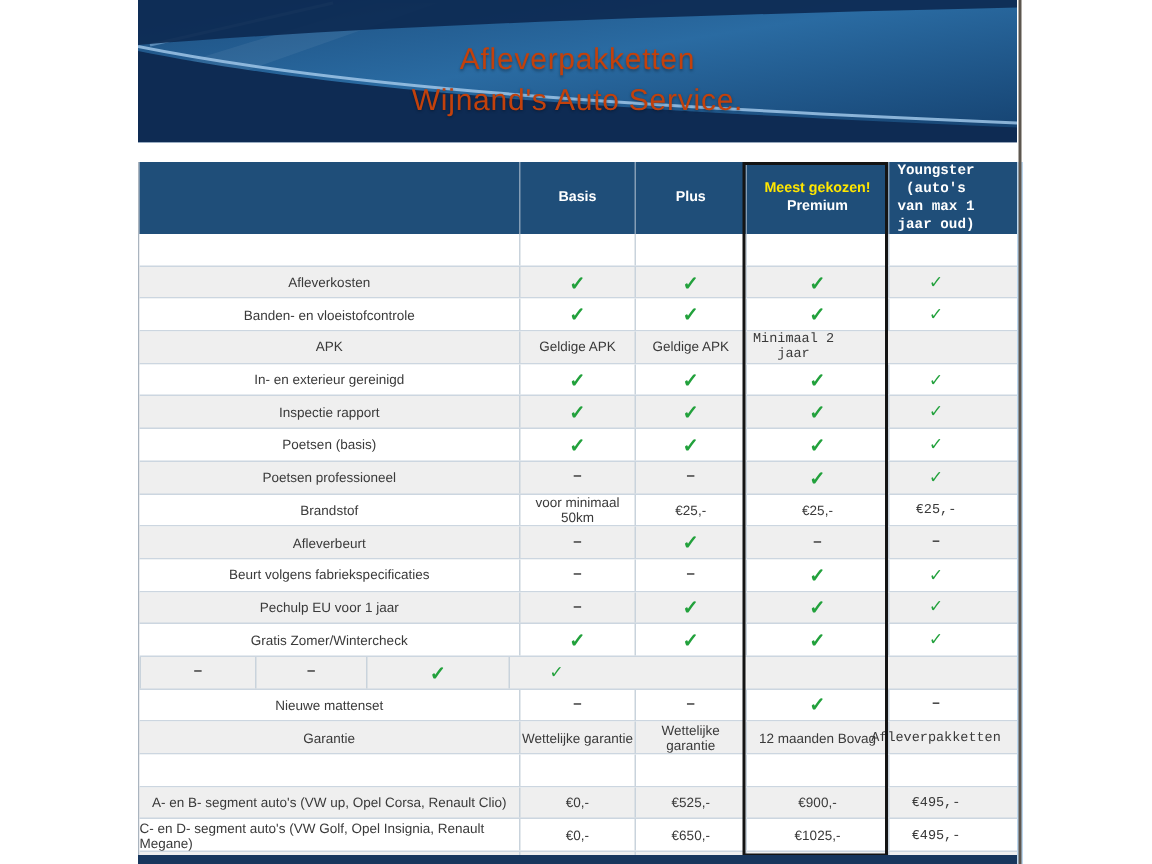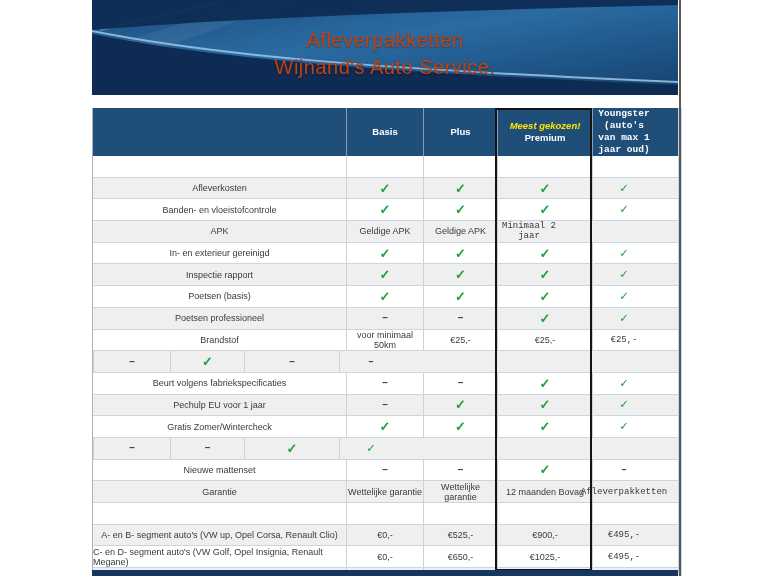--- a/index.html
+++ b/index.html
@@ -22,21 +22,21 @@
   
   .table{
     position:absolute;left:92px;top:108px;width:585px;
     border-left:1px solid #aab4bf;border-right:4px solid #bdd7ee;box-sizing:content-box;
     font-size:9px;color:#3a3a3a;
   }
   .thead{display:flex;height:48px;background:#1f4e79;color:#ffffff;font-weight:bold;font-size:9.5px;}
   .thead .cell{display:flex;flex-direction:column;align-items:center;justify-content:center;
     text-align:center;box-sizing:border-box;padding:2px 4px;line-height:12px;}
   .thead .cell + .cell{border-left:1px solid rgba(255,255,255,0.45);}
-  .premium-tag{color:#ffe600;font-style:italic;font-weight:bold;}
+  .premium-tag{color:#ffe600;font-weight:bold;}
 
   .row{display:flex;height:20.7px;border-bottom:1px solid #ccd6e0;background:#ffffff;}
   .row.odd{background:#efefef;}
   .cell{box-sizing:border-box;}
   .cell.label{width:253px;display:flex;align-items:center;justify-content:center;text-align:left;}
   .col-basis{width:77px;}
   .col-plus{width:74px;}
   .col-premium{width:95px;}
   .col-youngster{width:63px;font-family:Liberation Mono, monospace;}
   .row .val{display:flex;align-items:center;justify-content:center;text-align:center;
@@ -201,20 +201,21 @@
           </div>
         </div>
         <div class="row">
           <div class="cell label">Brandstof</div>
           <div class="cell val col-basis">voor minimaal 50km</div>
           <div class="cell val col-plus">€25,-</div>
           <div class="cell val col-premium">€25,-</div>
           <div class="cell val col-youngster">€25,-</div>
         </div>
         <div class="row odd">
+          <div class="cell label">Afleverbeurt</div>
           <div class="cell val col-basis">
             <span class="dash">–</span>
           </div>
           <div class="cell val col-plus">
             <span class="check">✓</span>
           </div>
           <div class="cell val col-premium">
             <span class="dash">–</span>
           </div>
           <div class="cell val col-youngster">

